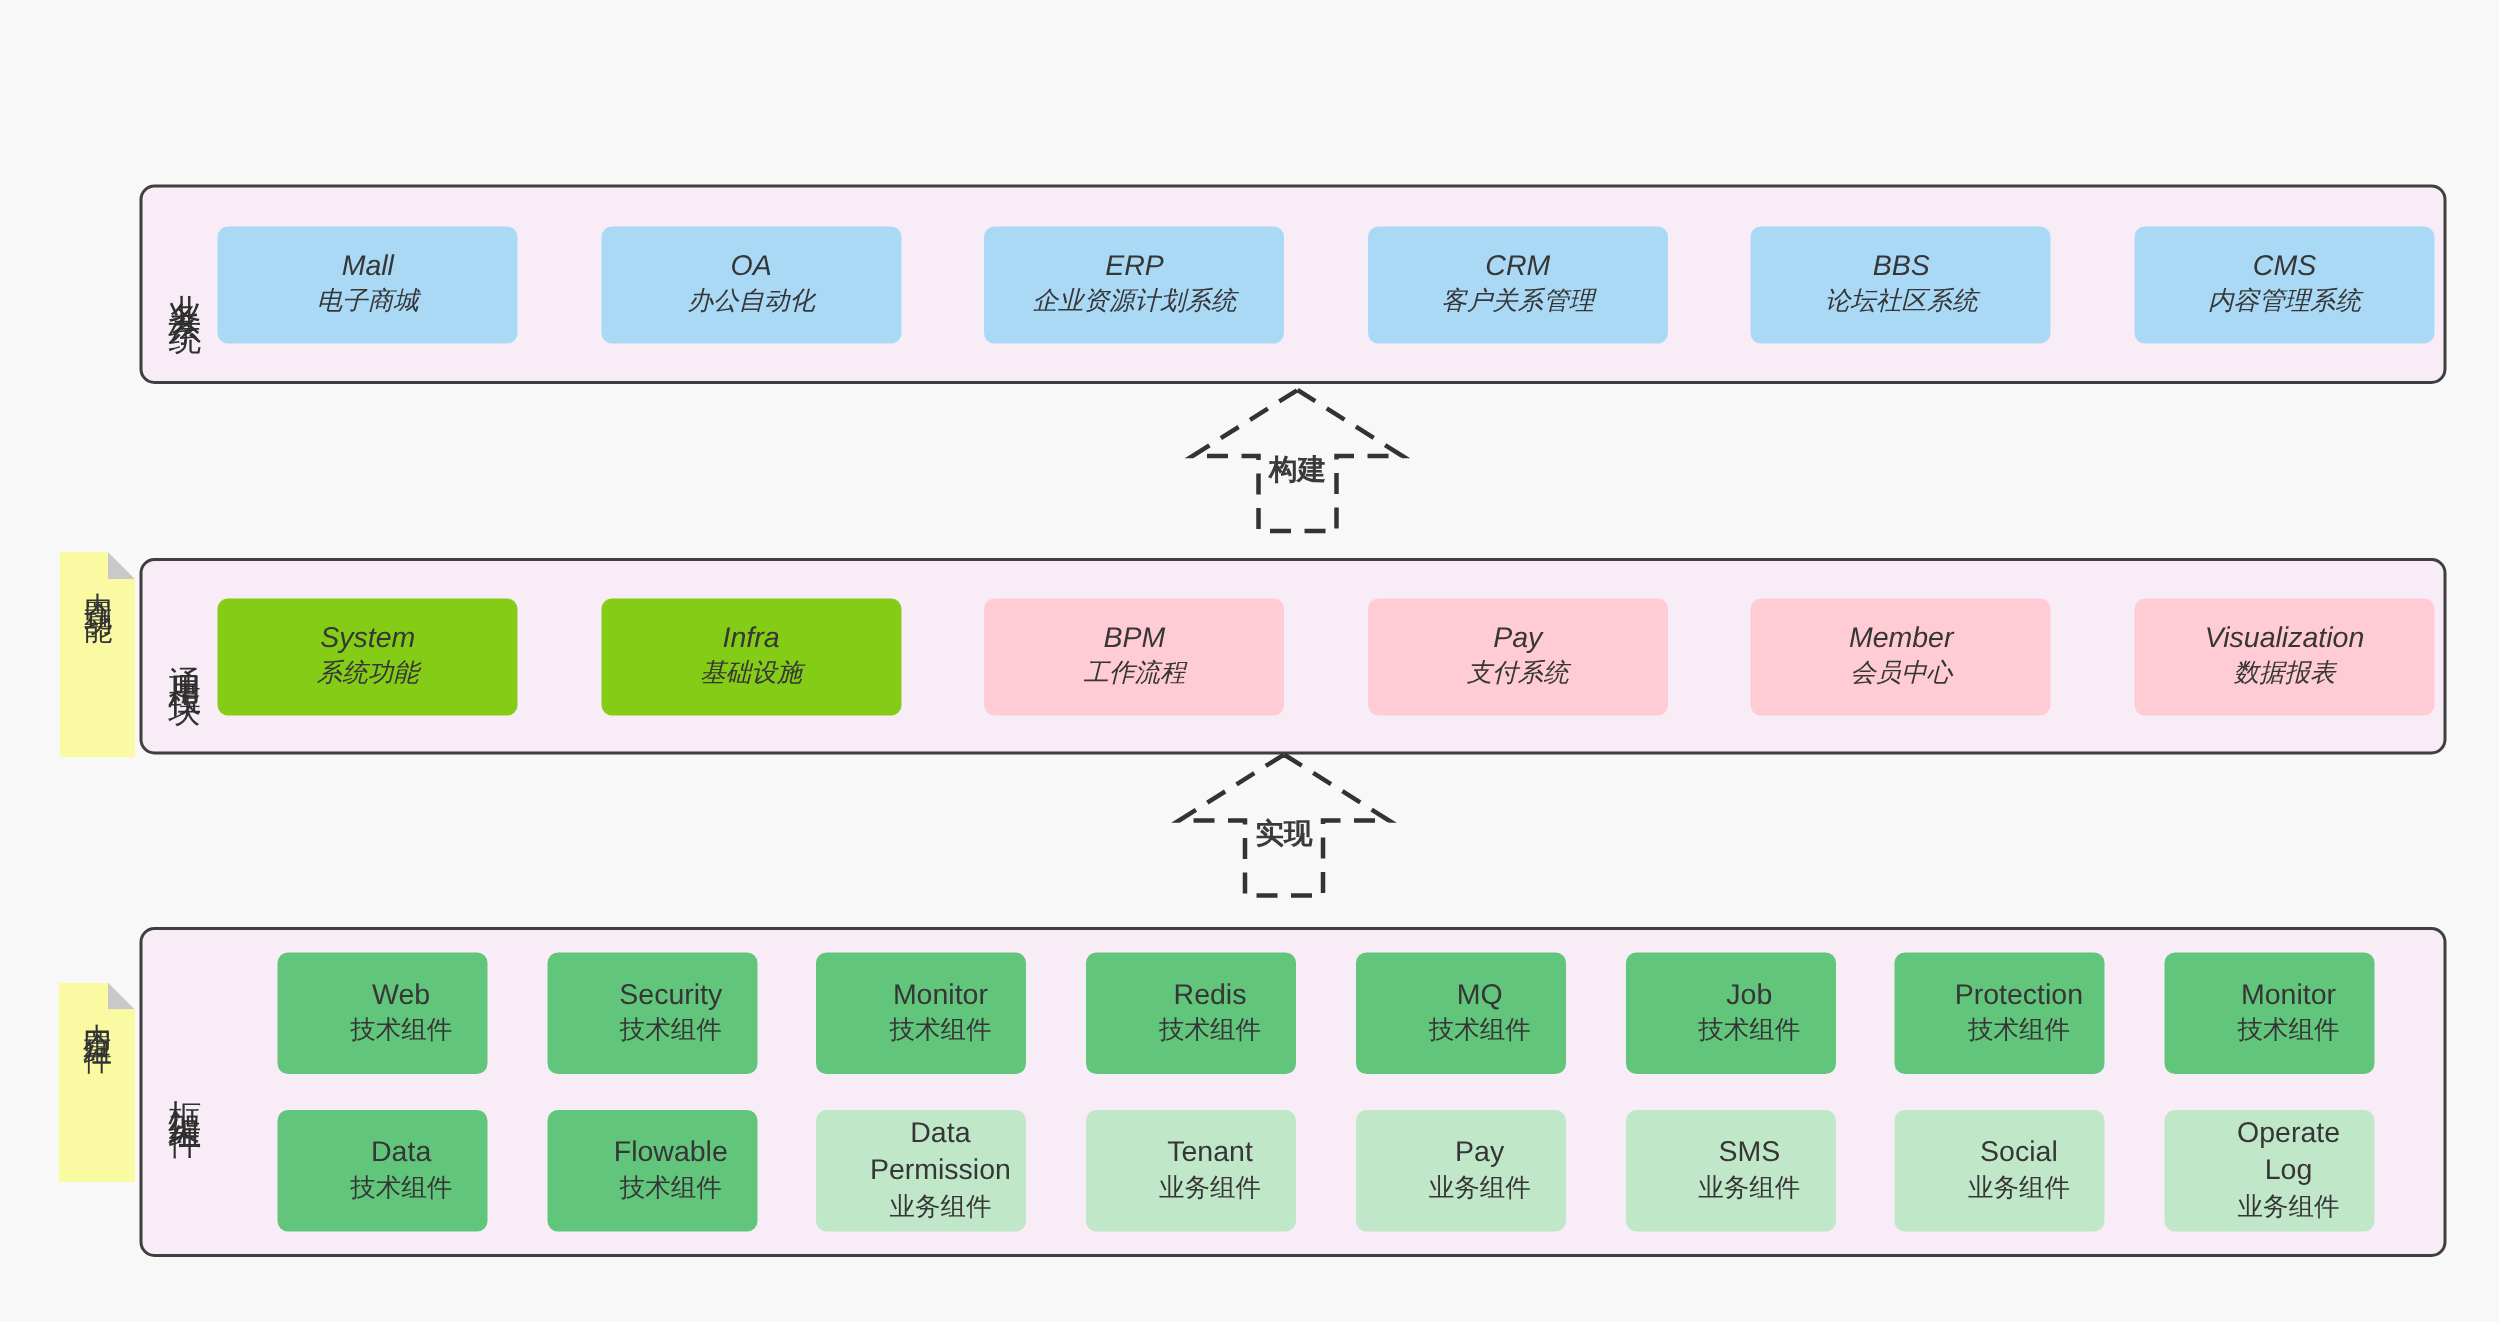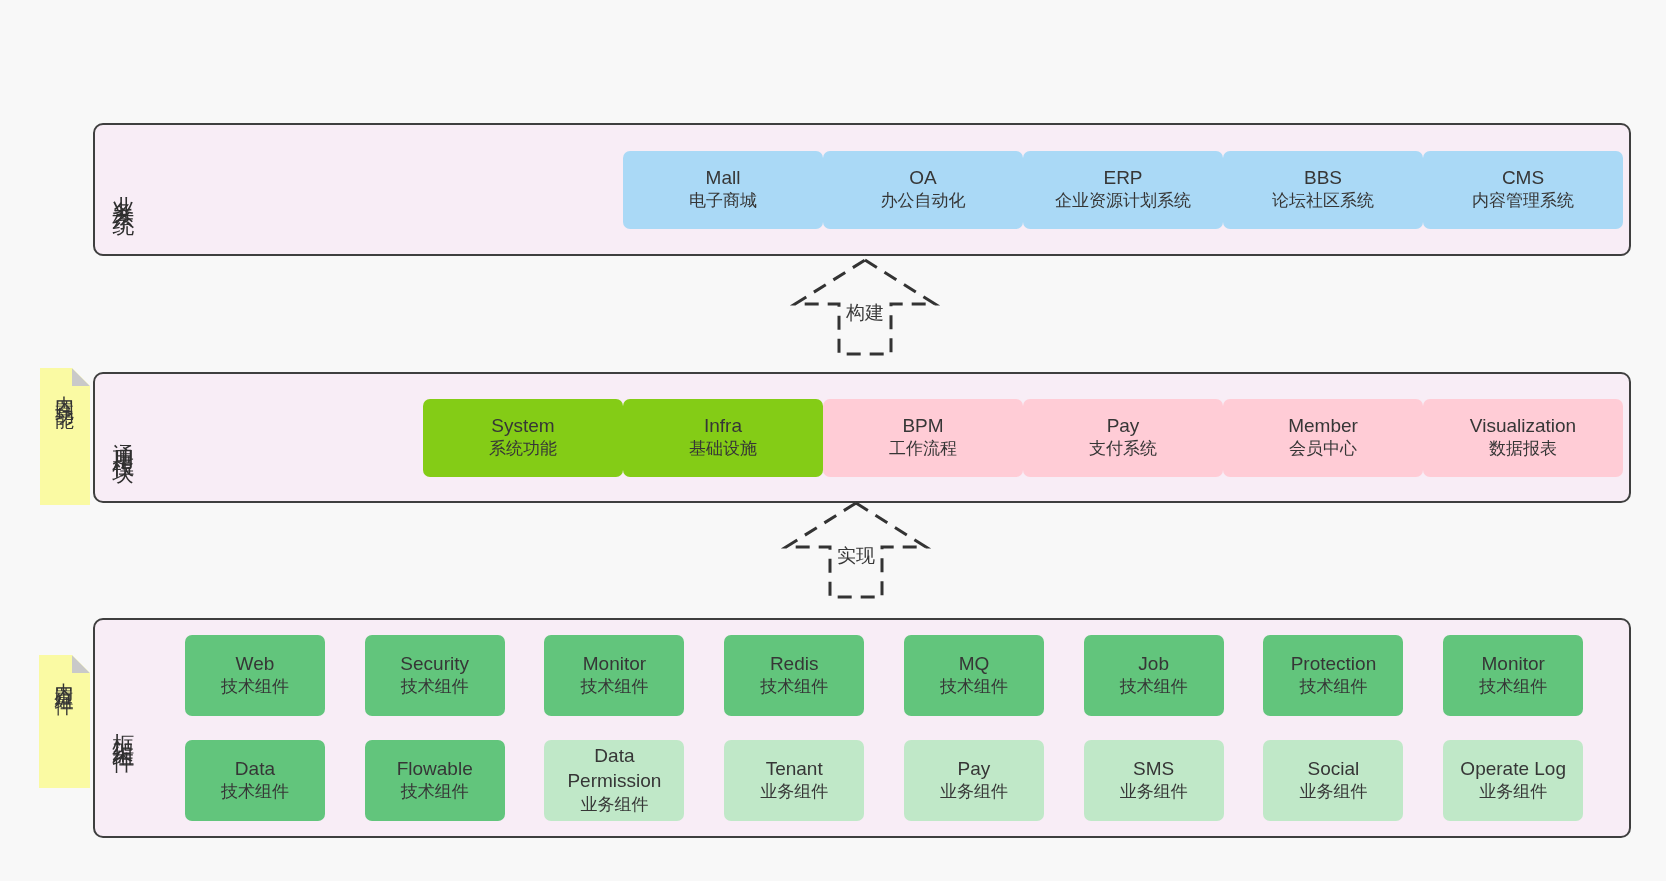--- a/index.html
+++ b/index.html
@@ -16,29 +16,29 @@
     padding-left:16px;
   }
   #layer-business{top:123px;height:133px;}
   #layer-common{top:372px;height:131px;}
   #layer-framework{top:618px;height:220px;}
   .vlabel{
     writing-mode:vertical-lr;text-orientation:upright;
     font-size:22px;letter-spacing:6px;color:#2f2f2f;
     flex:none;line-height:1.1;
   }
-  .boxes{flex:1;display:flex;justify-content:flex-end;align-items:center;margin:0 6px 0 10px;}
+  .boxes{flex:1;display:flex;justify-content:space-between;align-items:center;margin:0 6px 0 10px;font-style:italic;}
   .rows{flex:1;display:flex;flex-direction:column;gap:24px;margin:0 6px 0 10px;}
   .row{display:flex;justify-content:space-evenly;align-items:center;}
   .box{
     border-radius:7px;display:flex;flex-direction:column;justify-content:center;
     text-align:center;box-sizing:border-box;padding:4px 6px;
   }
   .box.wide{width:200px;height:78px;}
-  .box.small{width:140px;height:81px;}
+  .box.small{width:140px;height:81px;padding-left:31px;}
   .box-title{font-size:19px;line-height:1.3;}
   .box-sub{font-size:17px;line-height:1.35;}
   .v-blue{background:#aad9f6;}
   .v-red{background:#84cc16;}
   .v-pink{background:#ffccd6;}
   .v-green{background:#62c57c;}
   .v-green-light{background:#c0e8c8;}
   .note{
     position:absolute;background:#fafaa3;
     clip-path:polygon(0 0, calc(100% - 18px) 0, 100% 18px, 100% 100%, 0 100%);
@@ -52,40 +52,44 @@
     writing-mode:vertical-lr;text-orientation:upright;
     font-size:19px;letter-spacing:5px;color:#333;line-height:1;
   }
   #note-common{left:40px;top:368px;width:50px;height:137px;}
   #note-framework{left:39px;top:655px;width:51px;height:133px;}
   .arrow-wrap{position:absolute;width:170px;height:100px;}
   #arrow-build{left:780px;top:257px;}
   #arrow-implement{left:771px;top:500px;}
   .arrow-label{
     position:absolute;left:50%;top:42px;transform:translateX(-50%);
-    background:#f8f8f8;padding:1px 4px;font-size:19px;color:#3a3a3a;white-space:nowrap;
+    background:#f8f8f8;padding:1px 4px;font-size:19px;color:#3a3a3a;white-space:nowrap;font-weight:bold;
   }
 </style>
 </head>
 <body>
 
 <div class="layer" id="layer-business">
   <div class="vlabel">业务系统</div>
   <div class="boxes">
     <div class="box wide v-blue">
       <div class="box-title">Mall</div>
       <div class="box-sub">电子商城</div>
     </div>
     <div class="box wide v-blue">
       <div class="box-title">OA</div>
       <div class="box-sub">办公自动化</div>
     </div>
     <div class="box wide v-blue">
       <div class="box-title">ERP</div>
       <div class="box-sub">企业资源计划系统</div>
+    </div>
+    <div class="box wide v-blue">
+      <div class="box-title">CRM</div>
+      <div class="box-sub">客户关系管理</div>
     </div>
     <div class="box wide v-blue">
       <div class="box-title">BBS</div>
       <div class="box-sub">论坛社区系统</div>
     </div>
     <div class="box wide v-blue">
       <div class="box-title">CMS</div>
       <div class="box-sub">内容管理系统</div>
     </div>
   </div>

